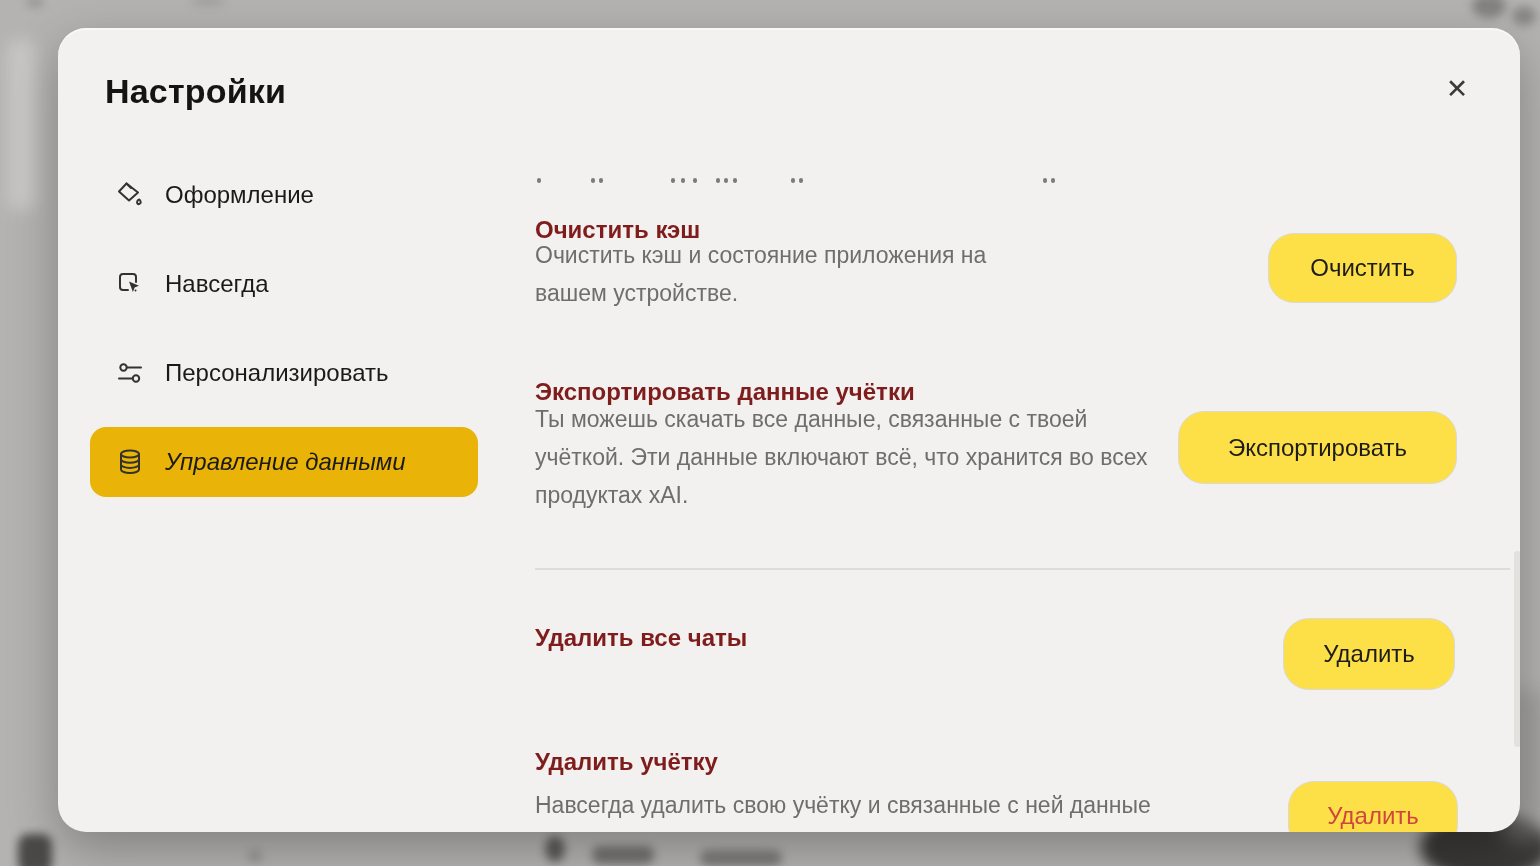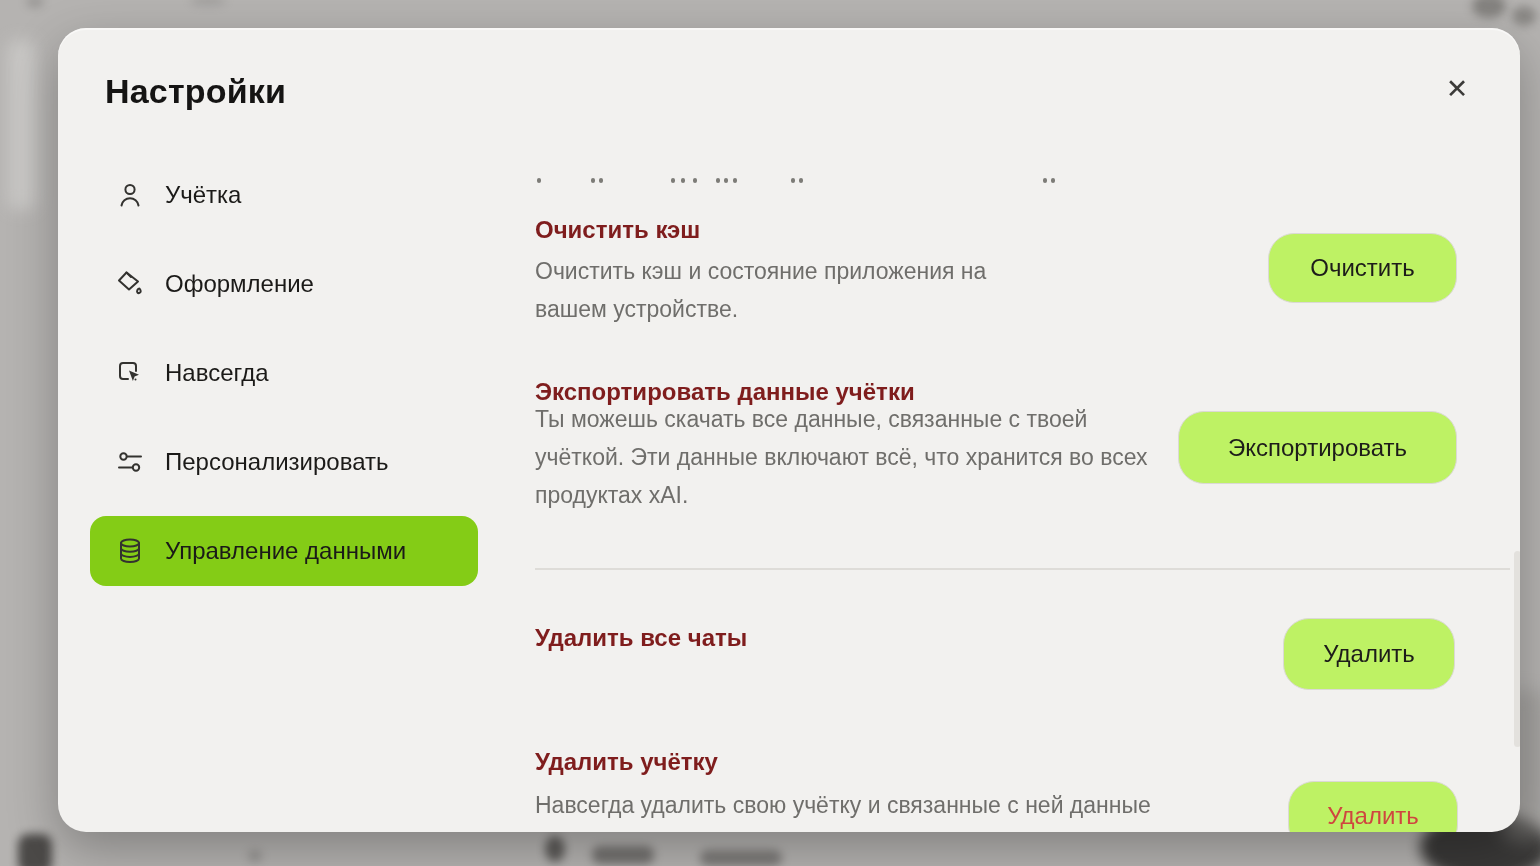--- a/index.html
+++ b/index.html
@@ -31,32 +31,32 @@
                  color:#151413; letter-spacing:.2px; }
 
   .close-btn { position:absolute; left:1376px; top:38px; width:46px; height:46px;
                display:flex; align-items:center; justify-content:center;
                font-size:27px; color:#3c3b39; cursor:pointer; border-radius:10px; }
 
   
   .sidebar { position:absolute; left:32px; top:132px; width:388px; }
   .side-item { display:flex; align-items:center; height:70px; margin-bottom:19px;
                padding-left:25px; border-radius:16px; cursor:pointer; }
-  .side-item.active { background:#84cc16; }
+  .side-item.active { background:#eab308;font-style:italic; }
   .side-item .s-icon { width:30px; height:30px; flex:0 0 30px; display:flex; }
   .side-item .s-label { margin-left:20px; font-size:24px; font-weight:500; color:#1b1a18; }
   .s-icon svg { width:30px; height:30px; stroke:#33322f; stroke-width:2; fill:none;
                 stroke-linecap:round; stroke-linejoin:round; }
 
   
   .content-row-h { position:absolute; font-size:24px; font-weight:700; color:#7f1d1d; }
   .content-row-d { position:absolute; font-size:23px; font-weight:400; color:#6f6e6b;
                    line-height:38px; white-space:pre-line; z-index:2; }
 
-  .pill-btn { position:absolute; background:#bef264; border:1.5px solid #dbd9d5;
+  .pill-btn { position:absolute; background:#fde047; border:1.5px solid #dbd9d5;
               border-radius:26px; display:flex; align-items:center; justify-content:center;
               font-size:24px; font-weight:500; color:#1d1c1a; cursor:pointer; z-index:1; }
   .pill-btn.danger { color:#cf463f; }
 
   .divider { position:absolute; left:477px; top:540px; width:975px; height:2px; background:#dedcd8; }
 
   .scroll-thumb { position:absolute; left:1456px; top:523px; width:7px; height:196px;
                   border-radius:4px; background:#e3e1dd; cursor:pointer; }
 
   
@@ -85,29 +85,20 @@
 <div class="modal">
 
   <div class="modal-title">Настройки</div>
 
   <div class="close-btn">
     <span>✕</span>
   </div>
 
   <div class="sidebar">
 
-    <div class="side-item">
-      <span class="s-icon">
-        <svg viewBox="0 0 30 30">
-            <circle cx="15" cy="9.5" r="4.6"></circle>
-            <path d="M6.5 25.5 a8.6 8.6 0 0 1 17 0"></path>
-          </svg>
-      </span>
-      <span class="s-label">Учётка</span>
-    </div>
 
     <div class="side-item">
       <span class="s-icon">
         <svg viewBox="0 0 30 30">
           <path d="M11.5 3.5 L4 11.5 L14 20.5 L23 12.5 Z"></path>
           <path d="M11.5 3.5 L16 8"></path>
           <path d="M24.5 19.5 c1.6 2 1.6 3.6 0 4.4 c-1.6 .8 -3 -.8 -2.2 -2.6 c.5 -1 1.4 -1.8 2.2 -1.8 z"></path>
         </svg>
       </span>
       <span class="s-label">Оформление</span>
@@ -158,21 +149,21 @@
     <i style="left:181px"></i>
       <i style="left:189px"></i>
       <i style="left:198px"></i>
     <i style="left:256px"></i>
       <i style="left:264px"></i>
     <i style="left:508px"></i>
       <i style="left:516px"></i>
   </div>
 
   <div class="content-row-h" style="left:477px; top:188px;">Очистить кэш</div>
-  <div class="content-row-d" style="left:477px; top:224px; width:620px;">Очистить кэш и состояние приложения на
+  <div class="content-row-d" style="left:477px; top:208px; width:620px;">Очистить кэш и состояние приложения на
 вашем устройстве.</div>
   <div class="pill-btn" style="left:1210px; top:205px; width:189px; height:70px;">Очистить</div>
 
   <div class="content-row-h" style="left:477px; top:350px;">Экспортировать данные учётки</div>
   <div class="content-row-d" style="left:477px; top:372px; width:760px;">Ты можешь скачать все данные, связанные с твоей
 учёткой. Эти данные включают всё, что хранится во всех
 продуктах xAI.</div>
   <div class="pill-btn" style="left:1120px; top:383px; width:279px; height:73px;">Экспортировать</div>
 
   <div class="divider"></div>

